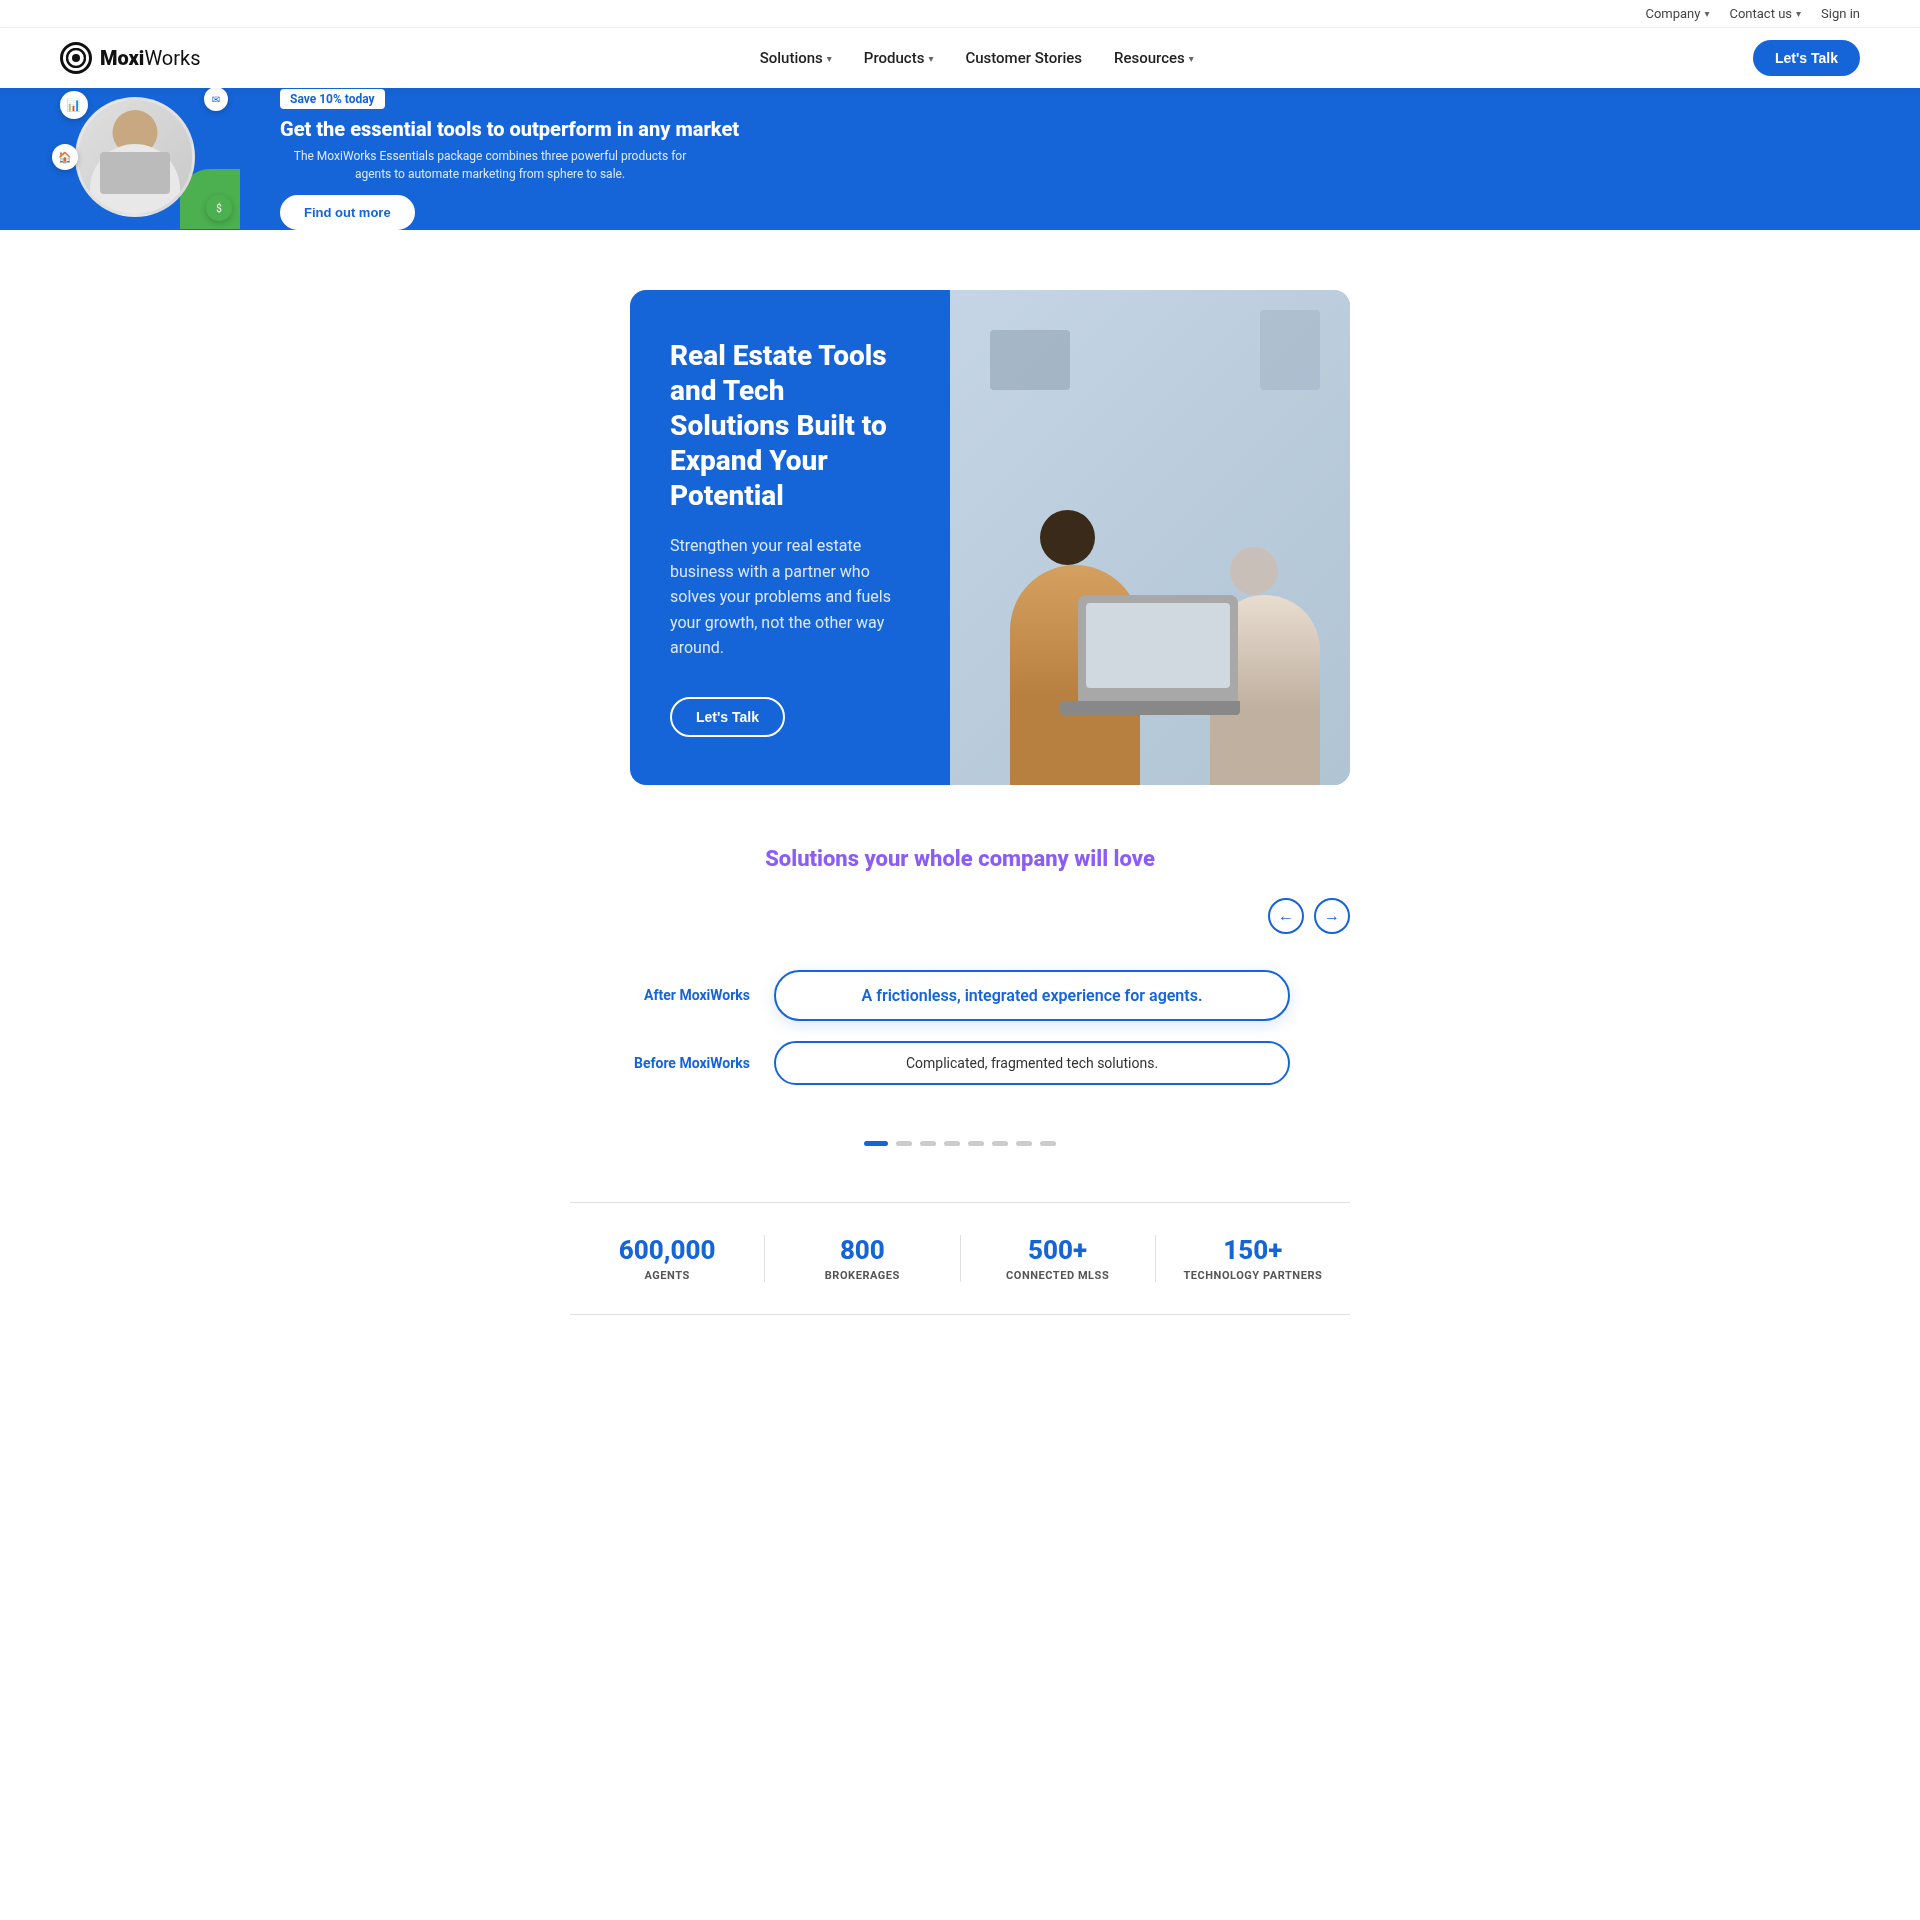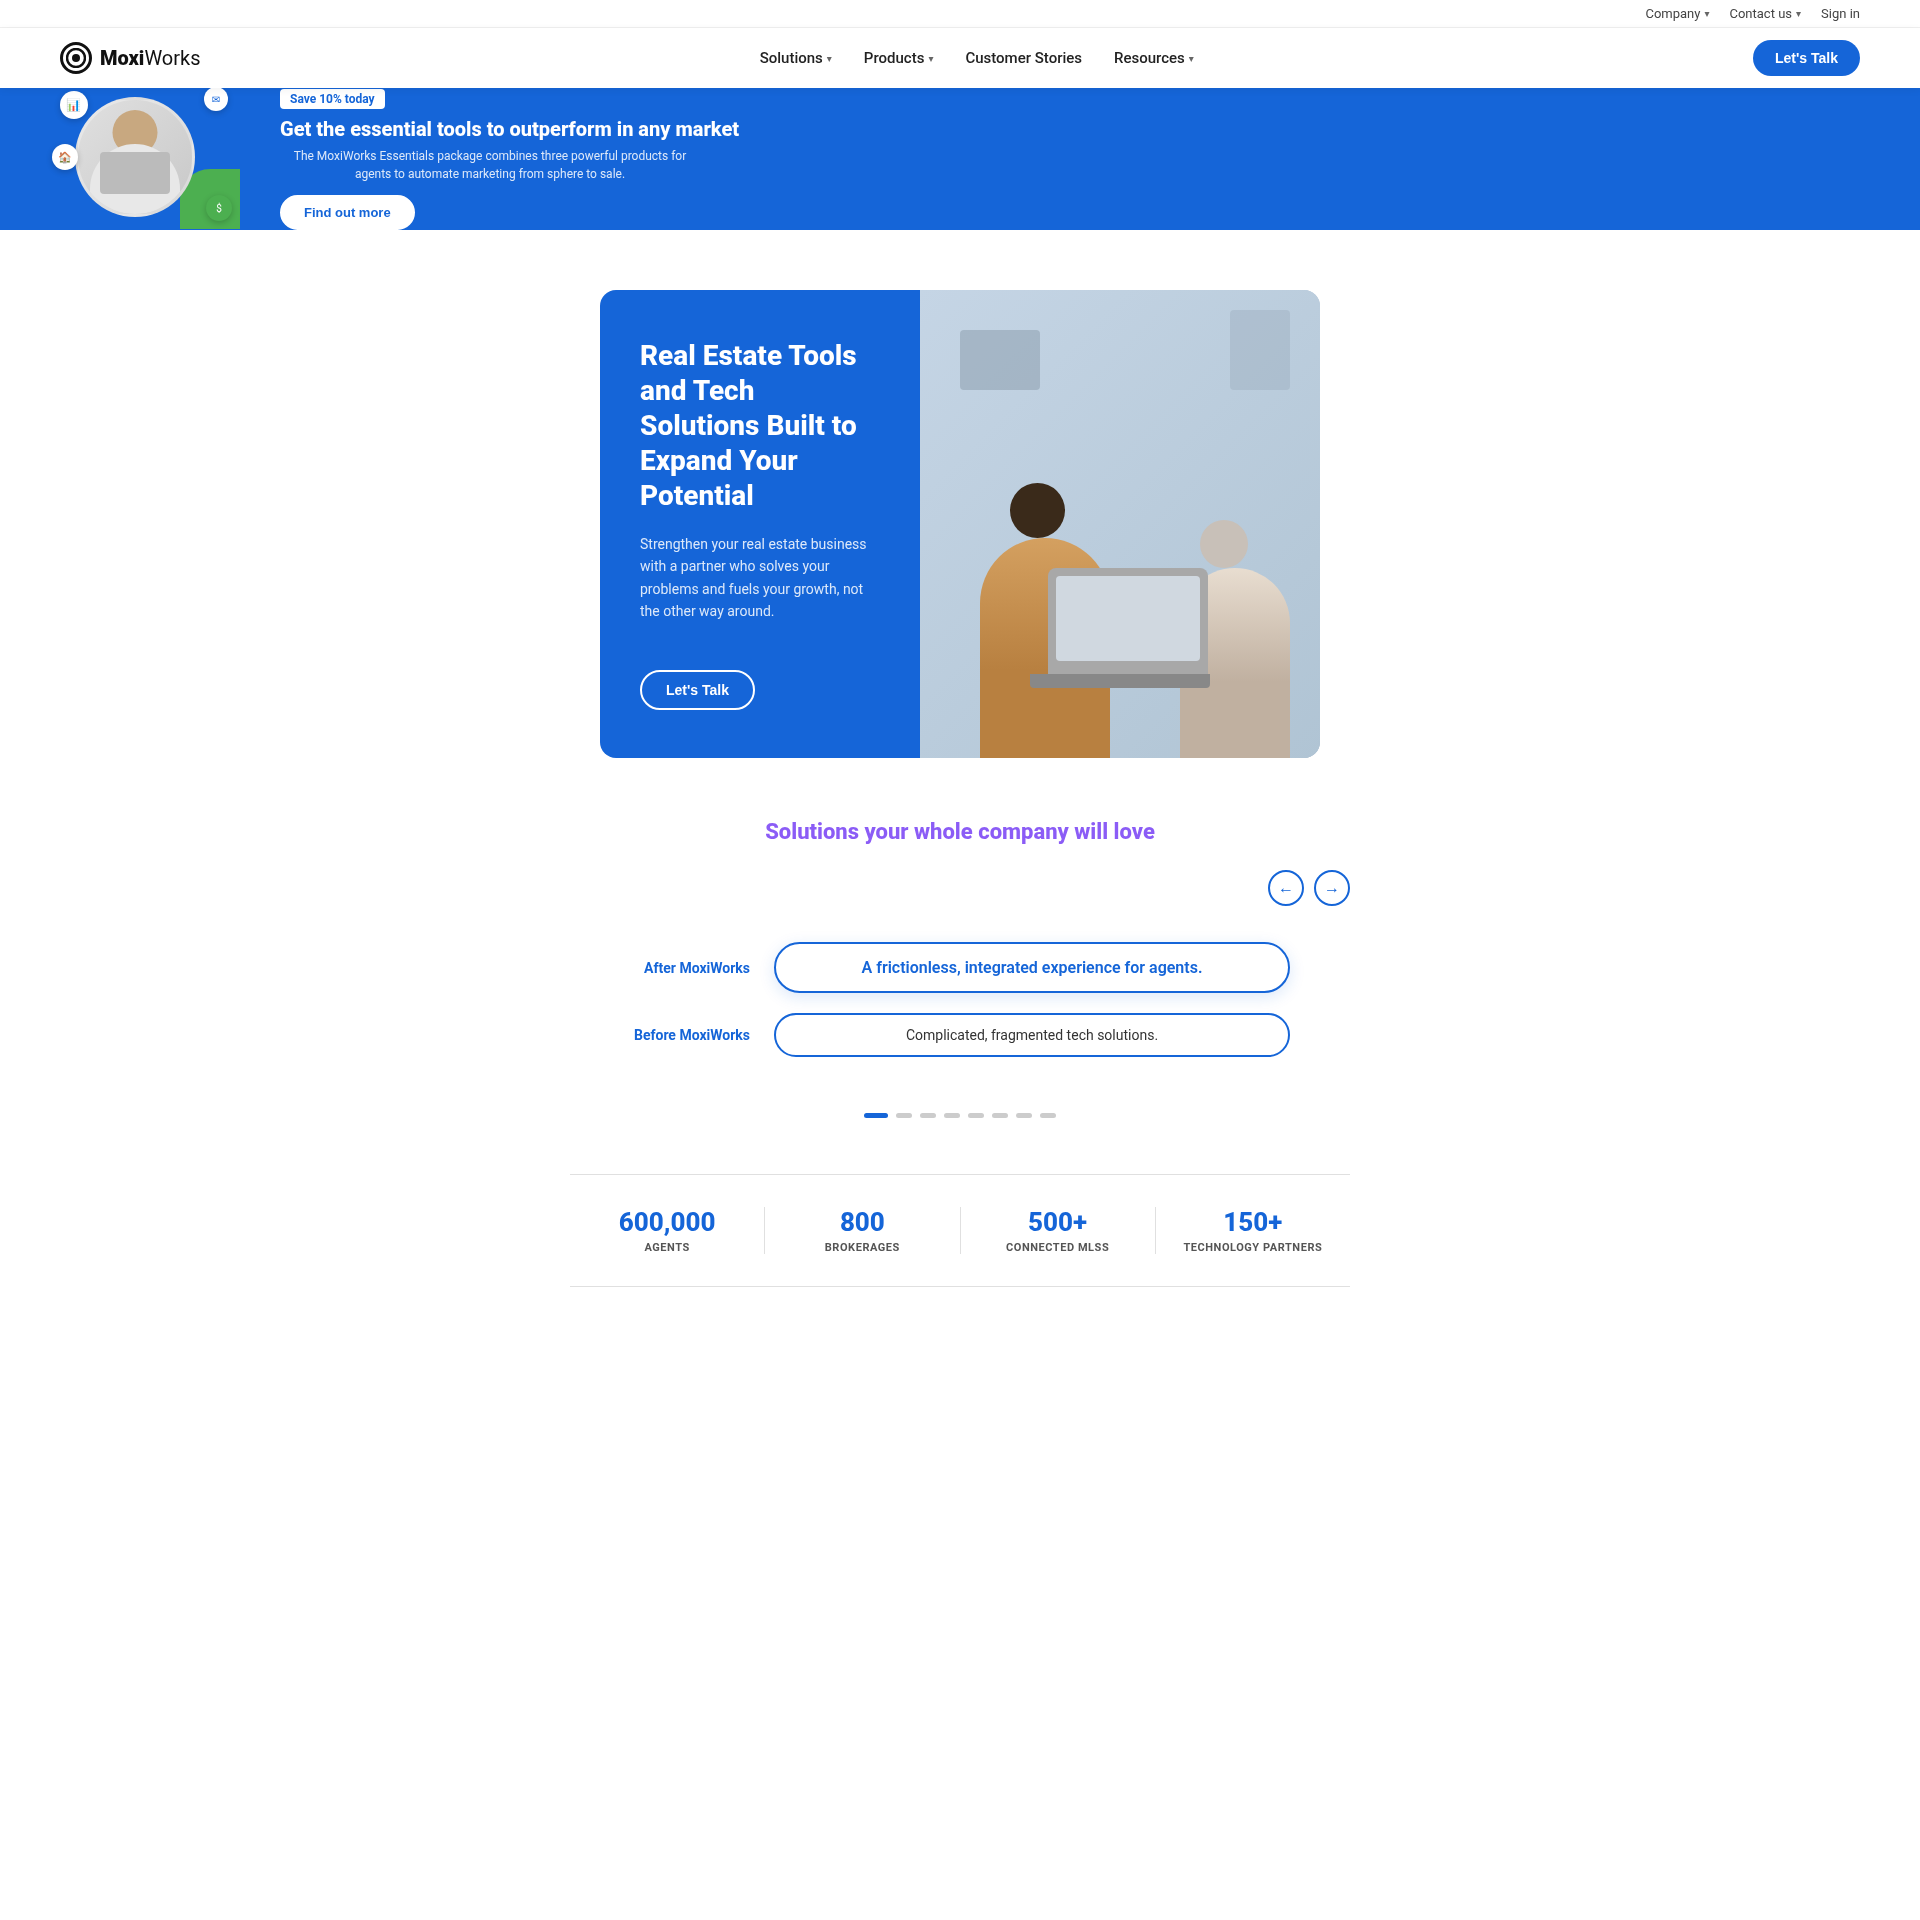--- a/index.html
+++ b/index.html
@@ -158,21 +158,21 @@
       padding: 8px 22px;
       font-size: 13px;
       font-weight: 600;
       cursor: pointer;
     }
 
     
     .hero-section {
       display: flex;
       align-items: stretch;
-      justify-content: center;
+      justify-content: flex-end;
       padding: 60px 60px 40px;
       gap: 0;
       max-width: 900px;
       margin: 0 auto;
     }
     .hero-card {
       background: #1565D8;
       border-radius: 16px 0 0 16px;
       padding: 48px 40px;
       flex: 0 0 320px;
@@ -182,24 +182,24 @@
       justify-content: space-between;
     }
     .hero-title {
       font-size: 28px;
       font-weight: 800;
       line-height: 1.25;
       margin-bottom: 20px;
       color: #fff;
     }
     .hero-desc {
-      font-size: 14px;
+      font-size: 16px;
       color: rgba(255,255,255,0.85);
       line-height: 1.6;
-      margin-bottom: 47px;
+      margin-bottom: 36px;
     }
     .btn-lets-talk {
       display: inline-block;
       background: transparent;
       color: #fff;
       border: 2px solid #fff;
       border-radius: 24px;
       padding: 10px 24px;
       font-size: 14px;
       font-weight: 600;

